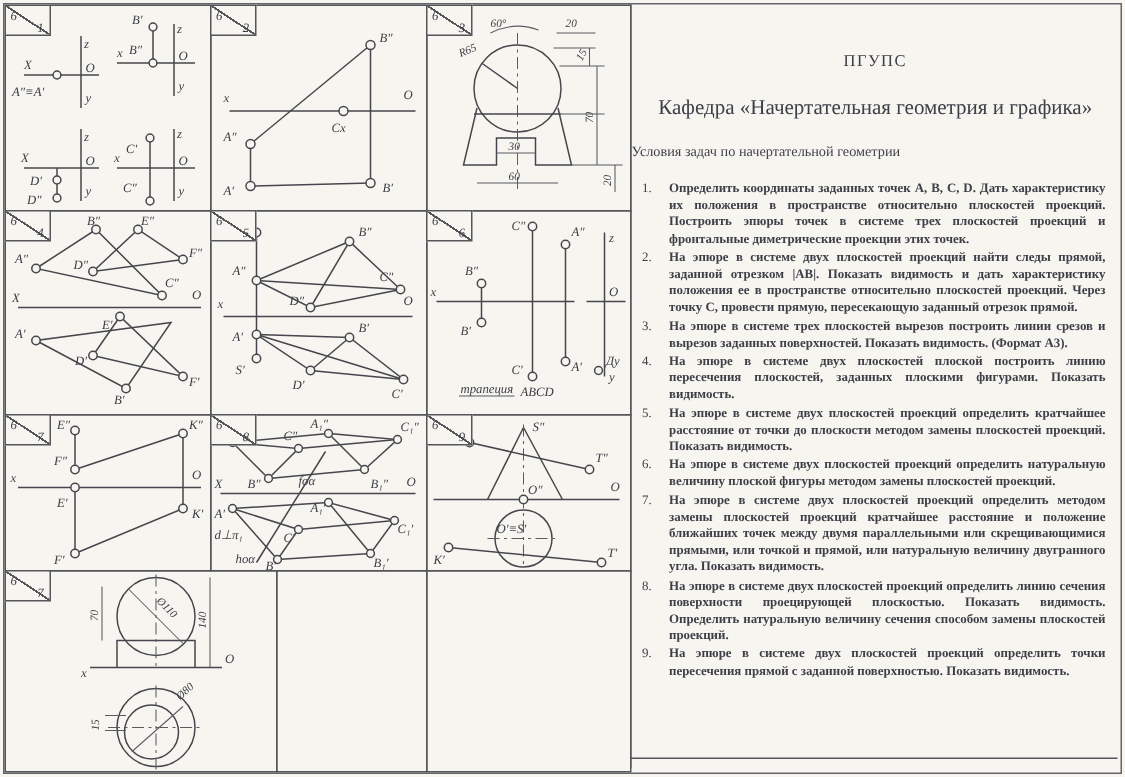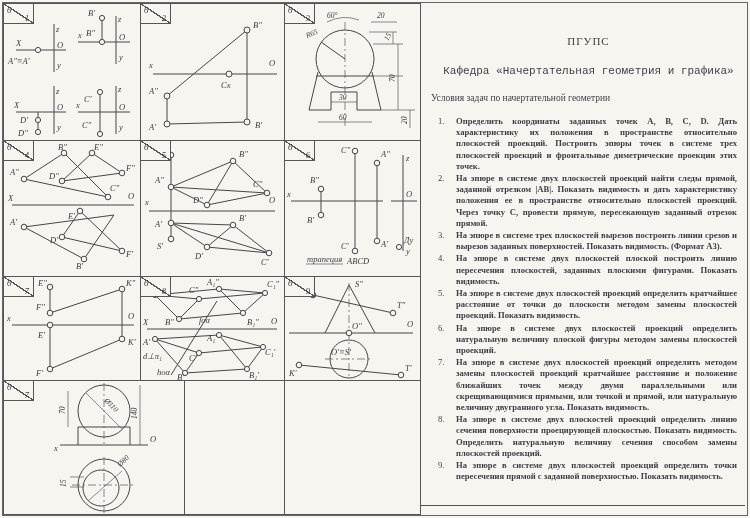--- a/index.html
+++ b/index.html
@@ -13,23 +13,23 @@
   .badge span{position:absolute;font-size:8.5px;line-height:8.5px;}
   .badge .bt{left:3px;top:2px;}
   .badge .bn{right:4px;bottom:1px;}
   svg.fig{position:absolute;left:0;top:0;}
   svg.fig *{vector-effect:non-scaling-stroke;}
   .ln{stroke:#46464c;stroke-width:1;fill:none;}
   .thin{stroke:#5a5a60;stroke-width:0.7;fill:none;}
   .pt{stroke:#46464c;stroke-width:1;fill:#f7f5f0;}
   text.lb{font-family:"Liberation Serif",serif;font-style:italic;font-size:8.5px;fill:#3c3c44;}
   text.dm{font-family:"Liberation Serif",serif;font-style:italic;font-size:7.5px;fill:#3c3c44;}
-  .text-area{position:absolute;left:420px;top:3px;width:326px;height:509px;border-left:1px solid #55555a;box-sizing:border-box;padding-left:10px;}
+  .text-area{position:absolute;left:420px;top:3px;width:326px;height:509px;border-left:1px solid #55555a;box-sizing:border-box;}
   .org{text-align:center;margin-top:32px;font-size:11px;letter-spacing:1px;}
-  .dept{text-align:center;margin-top:18px;font-size:11px;font-family:Liberation Mono, monospace;}
+  .dept{text-align:center;margin-top:18px;font-size:14px;}
   .subtitle{text-align:left;margin-top:16px;font-size:9.5px;}
   .tasks{margin:13px 9px 0 7px;}
   .task{display:flex;margin-bottom:1px;}
   .task-num{flex:none;width:18px;font-size:8.6px;line-height:11.2px;}
   .task-text{flex:1;font-size:8.6px;line-height:11.2px;text-align:justify;font-weight:bold;}
   .bottom-rule{position:absolute;left:420px;top:505px;width:325px;border-top:1.5px solid #55555a;}
 </style>
 </head>
 <body>
 

